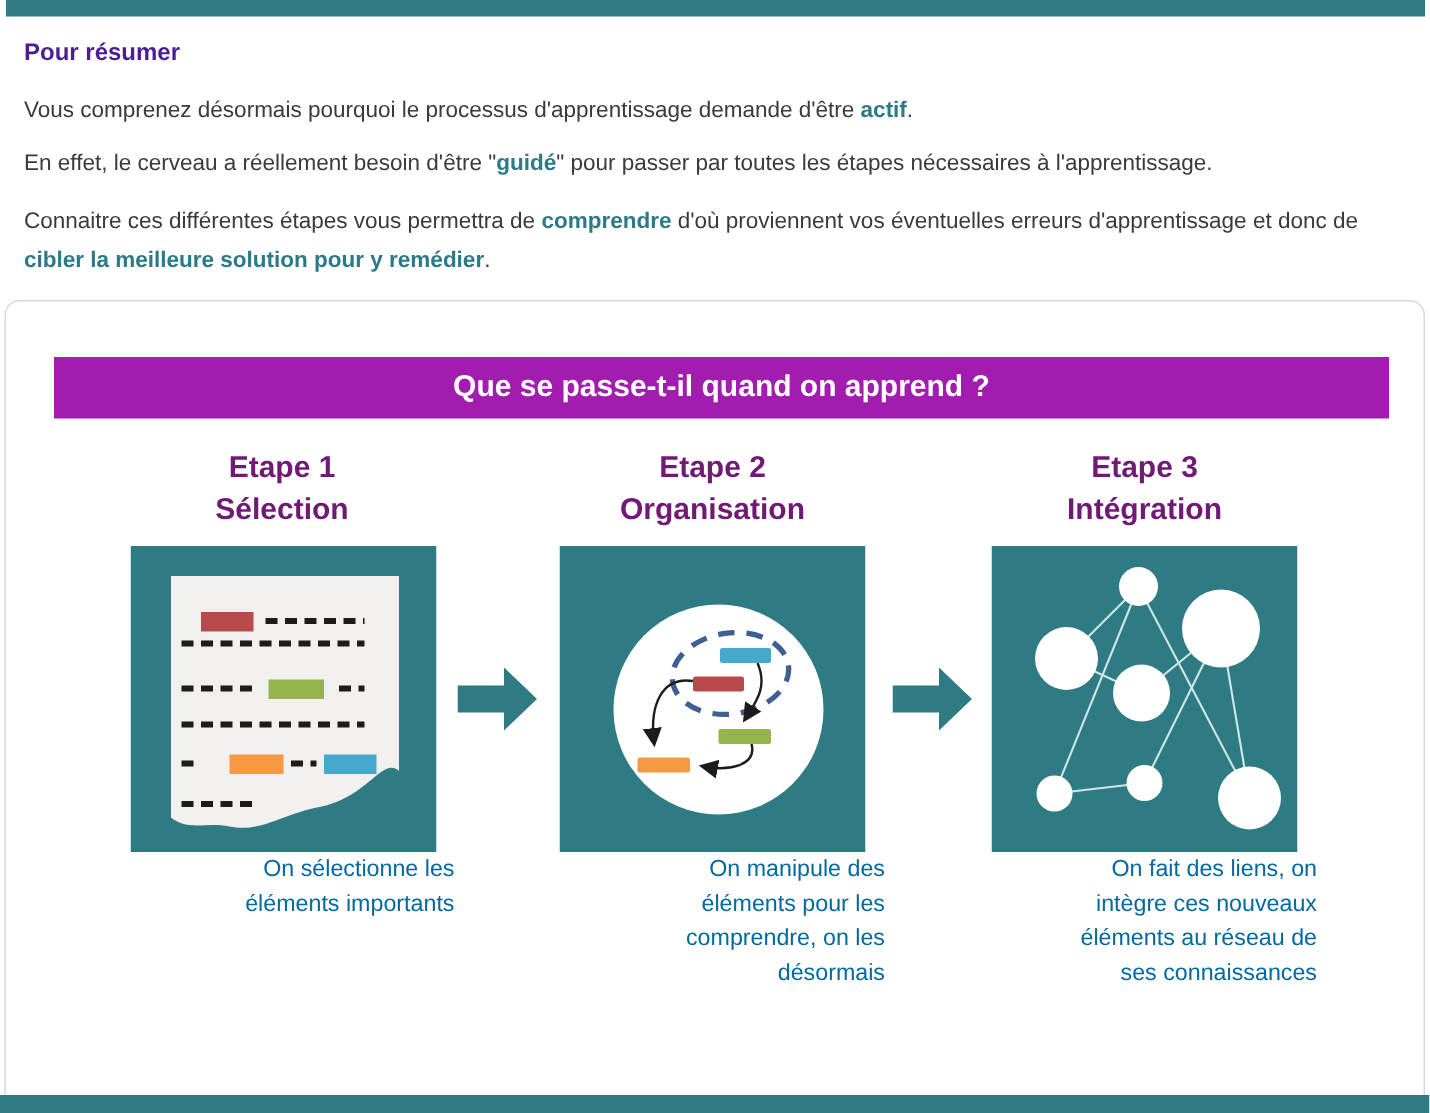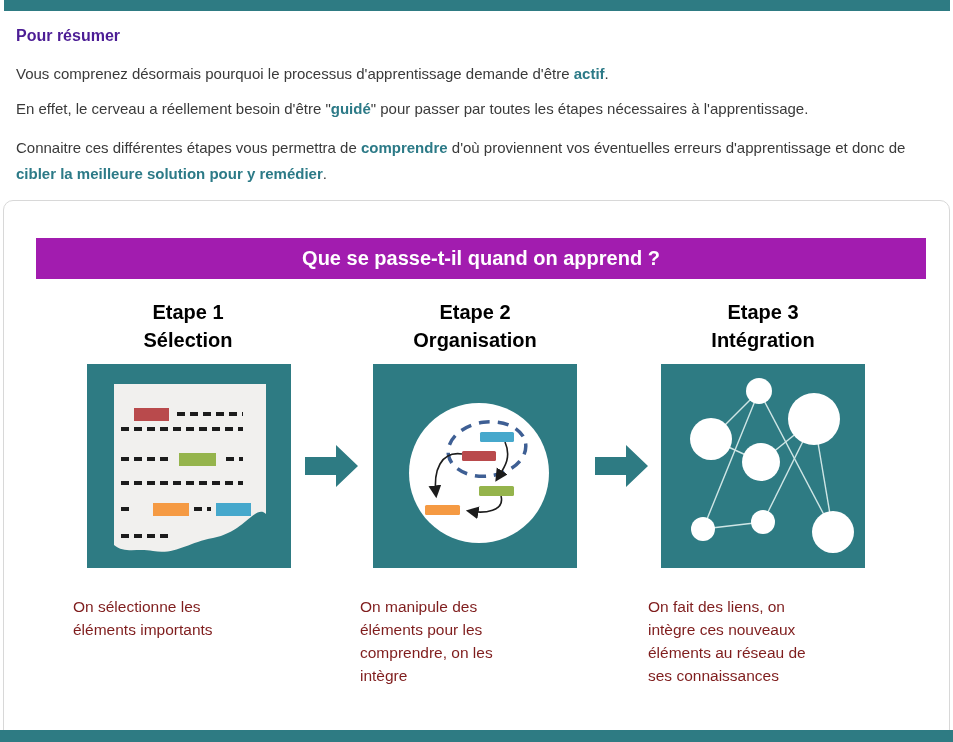--- a/index.html
+++ b/index.html
@@ -33,35 +33,35 @@
     position:absolute;left:3px;top:200px;width:945px;height:580px;
     border:1px solid #d8d8d8;border-radius:10px;background:#ffffff;z-index:1;
   }
   .diagram-title{
     position:absolute;left:32px;top:37px;width:890px;height:41px;
     background:#a21caf;color:#ffffff;
     font-size:20px;font-weight:bold;text-align:center;line-height:41px;
   }
   .step-heading{
     position:absolute;top:97px;width:220px;
-    text-align:center;color:#000000;font-weight:bold;
+    text-align:center;color:#701a75;font-weight:bold;
     font-size:20px;line-height:28px;
   }
   .sh1{left:74px}.sh2{left:361px}.sh3{left:649px}
   .square{
     position:absolute;top:163px;width:204px;height:204px;
   }
   .sq1{left:83px}.sq2{left:369px}.sq3{left:657px}
   .step-arrow{
     position:absolute;top:243px;width:54px;height:44px;
   }
   .ar1{left:301px}.ar2{left:591px}
   .caption{
-    position:absolute;top:394px;width:230px;
-    text-align:left;font-size:15.5px;line-height:23px;color:#7f1d1d;
+    position:absolute;top:367px;width:230px;
+    text-align:right;font-size:15.5px;line-height:23px;color:#0369a1;
   }
   .cap1{left:69px}.cap2{left:356px}.cap3{left:644px}
   svg{display:block}
 </style>
 </head>
 <body>
 
 <div class="top-bar"></div>
 
 <h1 class="summary-heading">Pour résumer</h1>
@@ -166,21 +166,21 @@
   </div>
 
   <div class="caption cap1">
     <div>On sélectionne les</div>
     <div>éléments importants</div>
   </div>
   <div class="caption cap2">
     <div>On manipule des</div>
     <div>éléments pour les</div>
     <div>comprendre, on les</div>
-    <div>intègre</div>
+    <div>désormais</div>
   </div>
   <div class="caption cap3">
     <div>On fait des liens, on</div>
     <div>intègre ces nouveaux</div>
     <div>éléments au réseau de</div>
     <div>ses connaissances</div>
   </div>
 
 </div>
 

